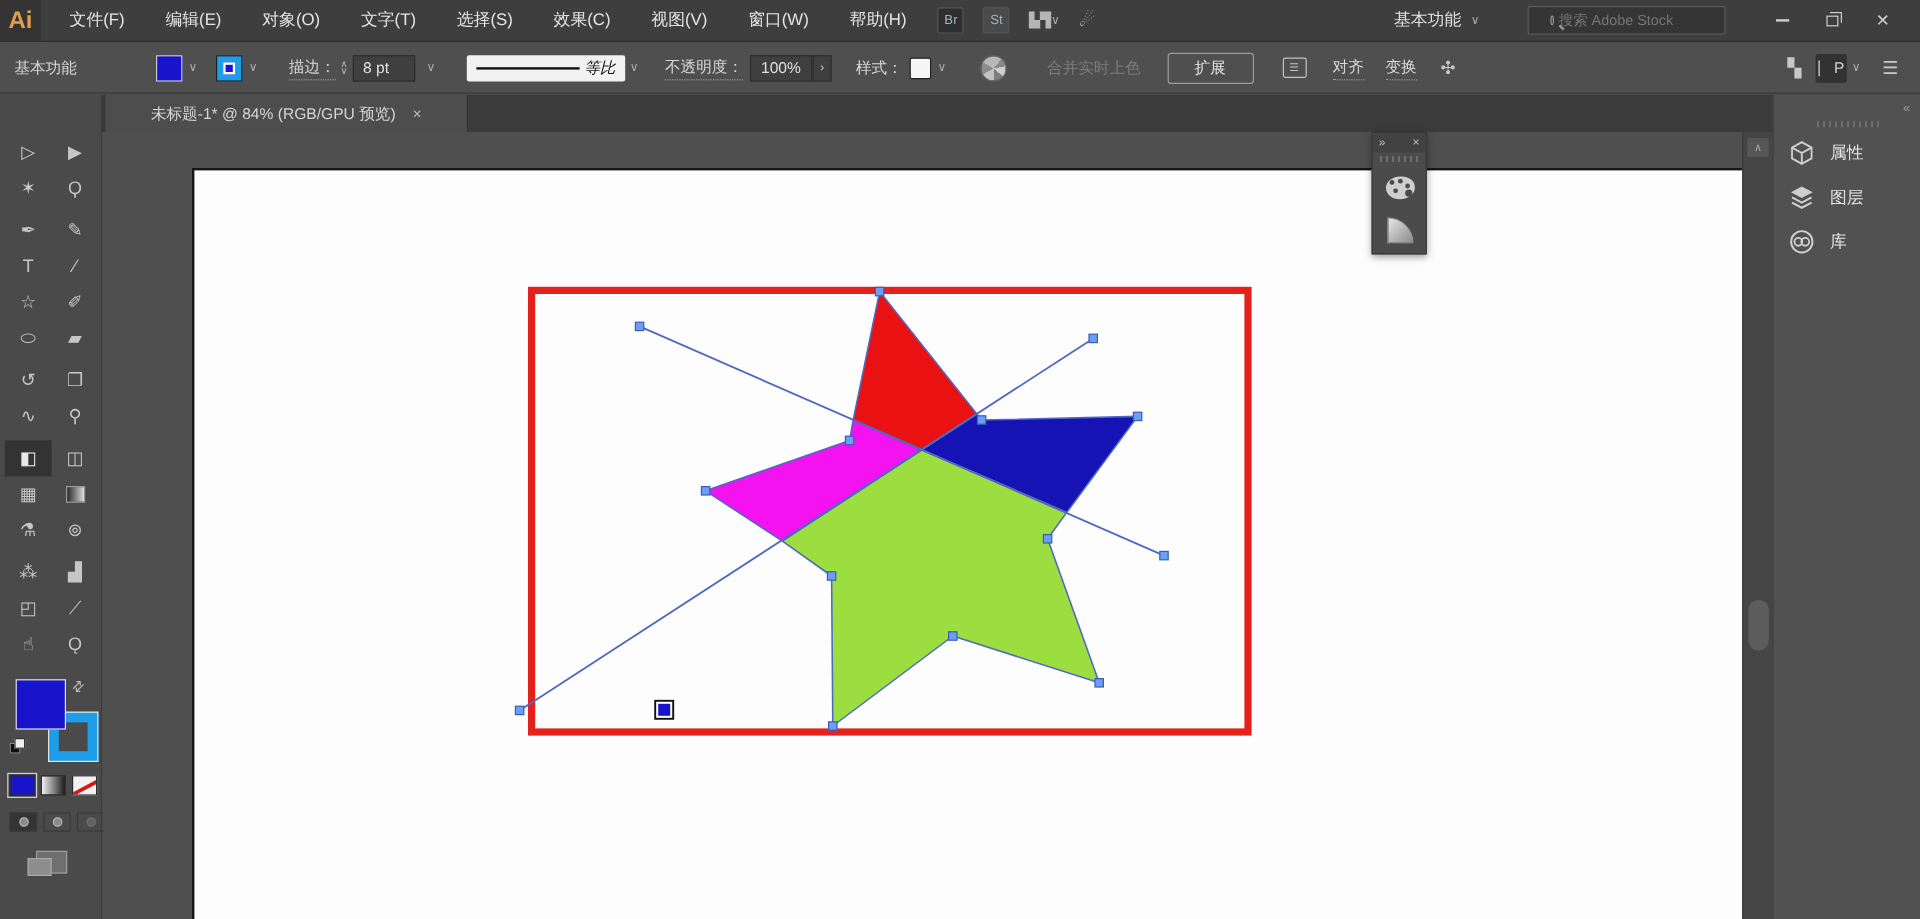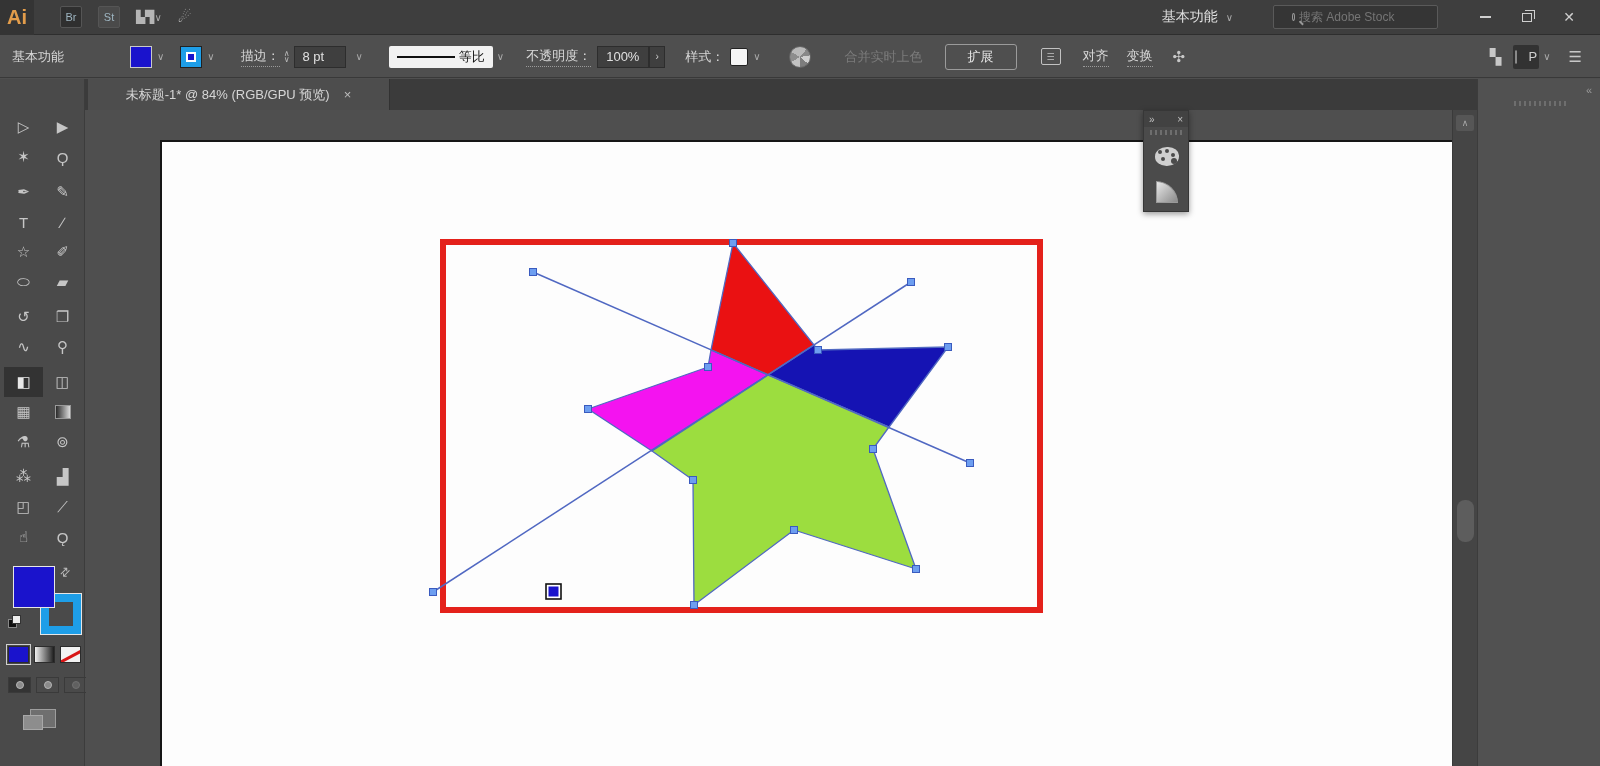--- a/index.html
+++ b/index.html
@@ -40,22 +40,22 @@
     border-bottom:1px solid #393939; display:flex; align-items:center; font-size:13px; color:#d8d8d8; }
   .cb-label { white-space:nowrap; }
   .dotted-u { border-bottom:1px dotted #9a9a9a; padding-bottom:1px; }
   .swatch { width:22px; height:22px; border:1px solid #222; }
   #cb-fill-swatch { background:var(--fill-blue); border:1px solid #c9c9c9; }
   #cb-stroke-swatch { background:var(--stroke-proxy-blue); display:flex; align-items:center; justify-content:center; }
   #cb-stroke-swatch .inner { width:10px; height:10px; border:2px solid #fff; background:var(--fill-blue); }
   .stepper { display:flex; flex-direction:column; font-size:8px; color:#bbb; line-height:6px; margin:0 4px; }
   .field-dark { background:#3f3f3f; border:1px solid #2d2d2d; color:#e0e0e0;
     padding:2px 8px; min-width:52px; height:22px; display:flex; align-items:center; }
-  #stroke-style-box { background:#f2f2f2; border-radius:2px; height:22px; width:104px;
-    display:flex; align-items:center; padding:0 8px; gap:4px; }
+  #stroke-style-box { background:#f2f2f2; border-radius:2px; height:22px; width:132px;
+    display:flex; align-items:center; padding:0 8px; gap:4px;font-style:italic; }
   #stroke-style-box .line { flex:1; height:2px; background:#111; }
   #stroke-style-box .txt { color:#111; font-size:13px; }
   .arrow-btn { width:16px; height:22px; background:#3f3f3f; border:1px solid #2d2d2d;
     color:#ccc; font-size:10px; display:flex; align-items:center; justify-content:center; }
   #style-swatch { width:18px; height:18px; background:#f5f5f5; border:1px solid #222; border-radius:2px; }
   #recolor-icon { width:22px; height:22px; border-radius:50%;
     background:conic-gradient(#b9b9b9 0 40deg,#888 40deg 80deg,#cfcfcf 80deg 130deg,#7d7d7d 130deg 180deg,#c2c2c2 180deg 240deg,#8d8d8d 240deg 300deg,#b9b9b9 300deg 360deg);
     border:1px solid #666; }
   .disabled-label { color:#7b7b7b; }
   #expand-btn { border:1px solid #9b9b9b; border-radius:3px; padding:3px 22px; color:#e2e2e2;font-family:Liberation Serif, serif; }
@@ -140,20 +140,31 @@
   .dock-item svg { width:23px; height:23px; }
   .dock-label { color:#e3e3e3; font-size:14px; }
 </style>
 </head>
 <body>
 
 <div id="stage">
 
   <div id="menubar" class="abs">
     <div id="ai-logo">Ai</div>
+    <div id="menu-list">
+        <span class="menu-item">文件(F)</span>
+        <span class="menu-item">编辑(E)</span>
+        <span class="menu-item">对象(O)</span>
+        <span class="menu-item">文字(T)</span>
+        <span class="menu-item">选择(S)</span>
+        <span class="menu-item">效果(C)</span>
+        <span class="menu-item">视图(V)</span>
+        <span class="menu-item">窗口(W)</span>
+        <span class="menu-item">帮助(H)</span>
+      </div>
     <span class="sq-icon" style="margin-left:26px">Br</span>
     <span class="sq-icon" style="margin-left:16px;background:#4a4a4a">St</span>
     <span class="mb-icon">▙▜</span>
     <span class="chev">∨</span>
     <span class="mb-icon" style="font-size:15px">☄</span>
     <div id="workspace-switcher">
       <span>基本功能</span>
       <span class="chev">∨</span>
     </div>
     <div id="stock-search">
@@ -326,15 +337,39 @@
   </div>
 
   <div id="vscroll" class="abs">
     <span id="vscroll-up">∧</span>
     <span id="vscroll-thumb"></span>
   </div>
 
   <div id="dock" class="abs">
     <span id="dock-collapse" class="collapse-arrows">«</span>
     <span id="dock-grip" class="grip"></span>
+    <div id="dock-items">
+        <div class="dock-item">
+          <svg viewBox="0 0 24 24">
+            <path d="M12 2.5l8.5 4.8v9.4L12 21.5l-8.5-4.8V7.3z" fill="none" stroke="#cfcfcf" stroke-width="1.6"></path>
+            <path d="M3.5 7.3L12 12l8.5-4.7M12 12v9.5" fill="none" stroke="#cfcfcf" stroke-width="1.6"></path>
+          </svg>
+          <span class="dock-label">属性</span>
+        </div>
+        <div class="dock-item">
+          <svg viewBox="0 0 24 24">
+            <path d="M12 2.5l9.5 5L12 12.5l-9.5-5z" fill="#cfcfcf"></path>
+            <path d="M3.5 12l8.5 4.5L20.5 12M3.5 16.5L12 21l8.5-4.5" fill="none" stroke="#cfcfcf" stroke-width="1.8"></path>
+          </svg>
+          <span class="dock-label">图层</span>
+        </div>
+        <div class="dock-item">
+          <svg viewBox="0 0 24 24">
+            <circle cx="12" cy="12" r="9.3" fill="none" stroke="#cfcfcf" stroke-width="1.7"></circle>
+            <circle cx="9" cy="12" r="3.4" fill="none" stroke="#cfcfcf" stroke-width="1.6"></circle>
+            <circle cx="15" cy="12" r="3.4" fill="none" stroke="#cfcfcf" stroke-width="1.6"></circle>
+          </svg>
+          <span class="dock-label">库</span>
+        </div>
+      </div>
   </div>
 
 </div>
 
 </body></html>

